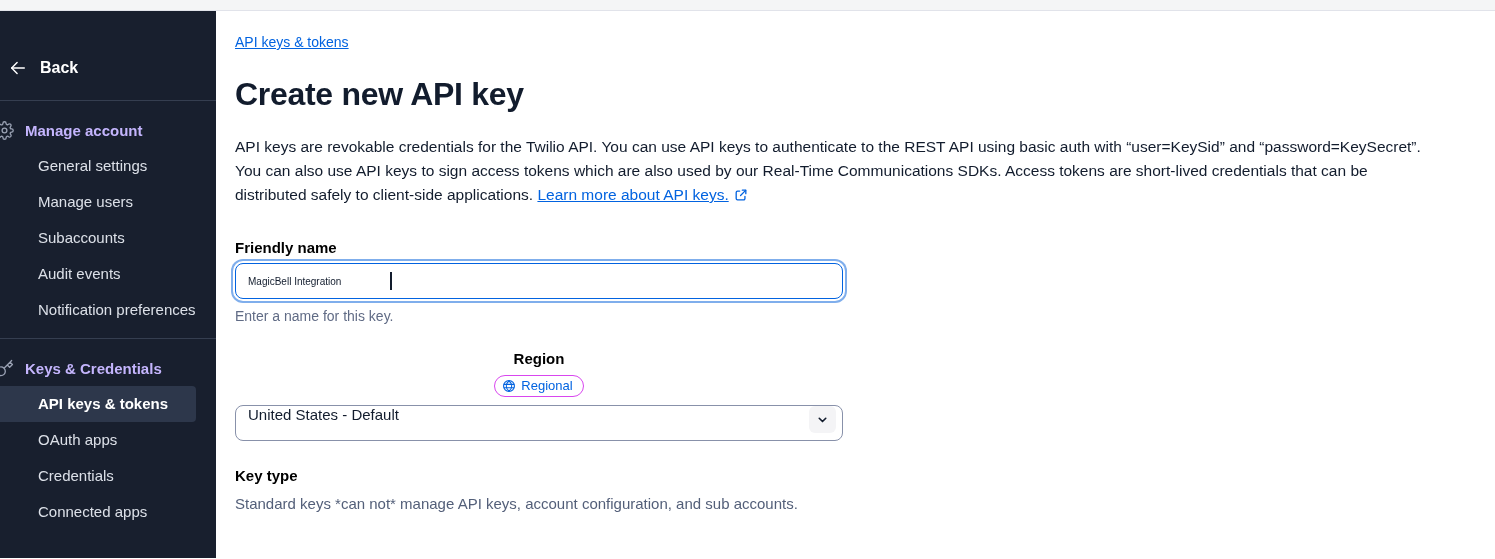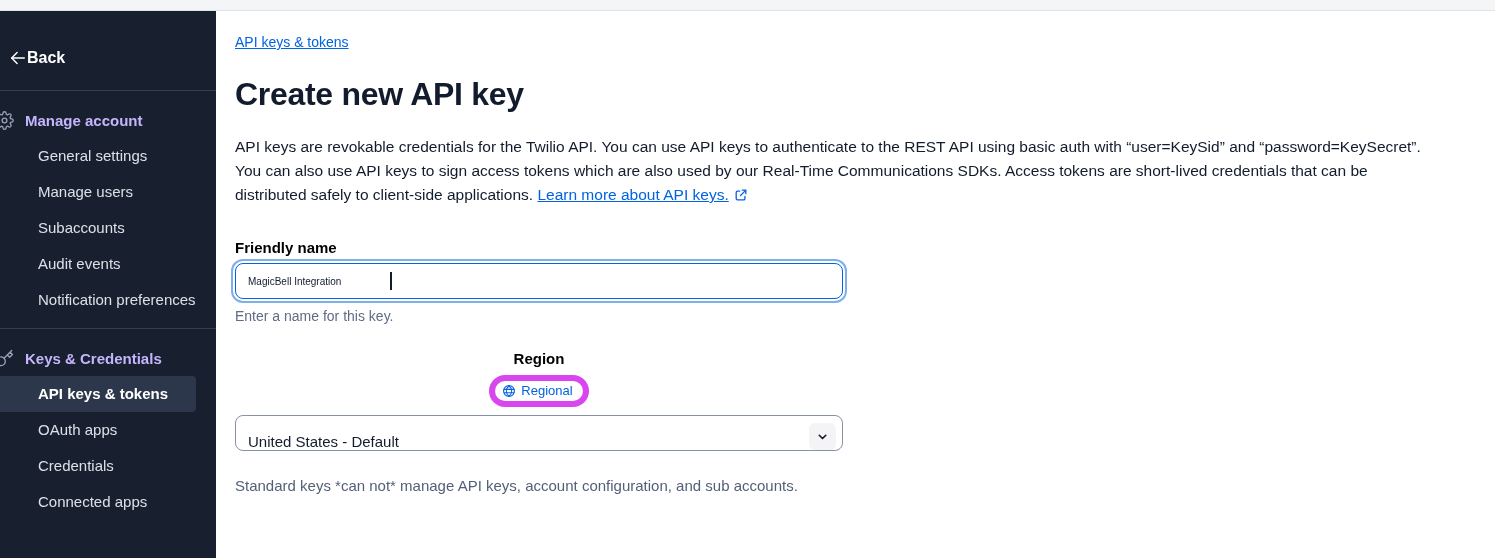--- a/index.html
+++ b/index.html
@@ -18,22 +18,22 @@
   .layout { display: flex; height: 547px; }
 
   
   .sidebar {
     width: 216px; flex: 0 0 216px;
     background: #181F2E;
     color: #E1E3EA;
     overflow: hidden;
   }
   .back {
-    display: flex; align-items: center; 
-    padding: 38px 16px 23px 9px;
+    display: flex; align-items: center; gap: 13px;
+    padding: 48px 16px 23px 9px;
     font-size: 16px; font-weight: 700; color: #ffffff;
     cursor: pointer;
   }
   .back svg { display: block; }
   .divider { border-top: 1px solid #353E50; }
   .section { padding-top: 16px; padding-bottom: 10px; }
   .section-header {
     display: flex; align-items: center; gap: 11px;
     padding: 4px 8px 8px 0;
     font-size: 15px; font-weight: 700; color: #c4b5fd;
@@ -79,21 +79,21 @@
   .form-group { width: 608px; margin-top: 26px; }
   .form-group.first { margin-top: 30px; }
   .field-label {
     display: block; font-size: 15px; font-weight: 600;
     color: #000000; margin-bottom: 7px;
   }
   .label-row { display: flex; align-items: center; gap: 8px; margin-bottom: 8px; flex-direction: column; }
   .label-row .field-label { margin-bottom: 0; }
   .badge {
     display: inline-flex; align-items: center; gap: 5px;
-    border: 6px solid #d946ef; border-radius: 999px;
+    border: 1px solid #d946ef; border-radius: 999px;
     padding: 2px 10px 3px 7px;
     font-size: 13px; color: #0263E0; background: #fff;
   }
   .badge svg { display: block; }
 
   .input-wrap { position: relative; }
   input.text-input {
     width: 100%; height: 36px;
     border: 1px solid #0263E0; border-radius: 8px;
     padding: 0 12px; font-size: 10px; color: #121C2D;
@@ -105,21 +105,21 @@
     position: absolute; left: 155px; top: 9px;
     width: 1.5px; height: 18px; background: #121C2D;
   }
   .help { margin-top: 9px; font-size: 14px; color: #606B85; }
   .help-keytype { margin-top: 11px; font-size: 15px; color: #535F79; }
 
   .select {
     height: 36px; width: 100%;
     border: 1px solid #8891AA; border-radius: 8px;
     background: #ffffff;
-    display: flex; align-items: flex-end; justify-content: space-between;
+    display: flex; align-items: flex-start; justify-content: space-between;
     padding: 0 6px 0 12px;
     font-size: 15px; color: #121C2D; cursor: pointer;
   }
   .chev-btn {
     width: 27px; height: 27px; border-radius: 6px;
     background: #F4F4F6;
     display: flex; align-items: center; justify-content: center;
     color: #121C2D;
   }
   .chev-plain {
@@ -228,17 +228,18 @@
         <span class="chev-btn">
           <svg width="13" height="13" viewBox="0 0 16 16" fill="none" stroke="currentColor" stroke-width="2" stroke-linecap="round" stroke-linejoin="round">
               <path d="M4 6.5l4 4 4-4"></path>
             </svg>
         </span>
       </div>
     </div>
 
     
     <div class="form-group">
+      <label class="field-label">Key type</label>
       <div class="help-keytype">Standard keys *can not* manage API keys, account configuration, and sub accounts.</div>
     </div>
 
   </main>
 </div>
 
 </body></html>

